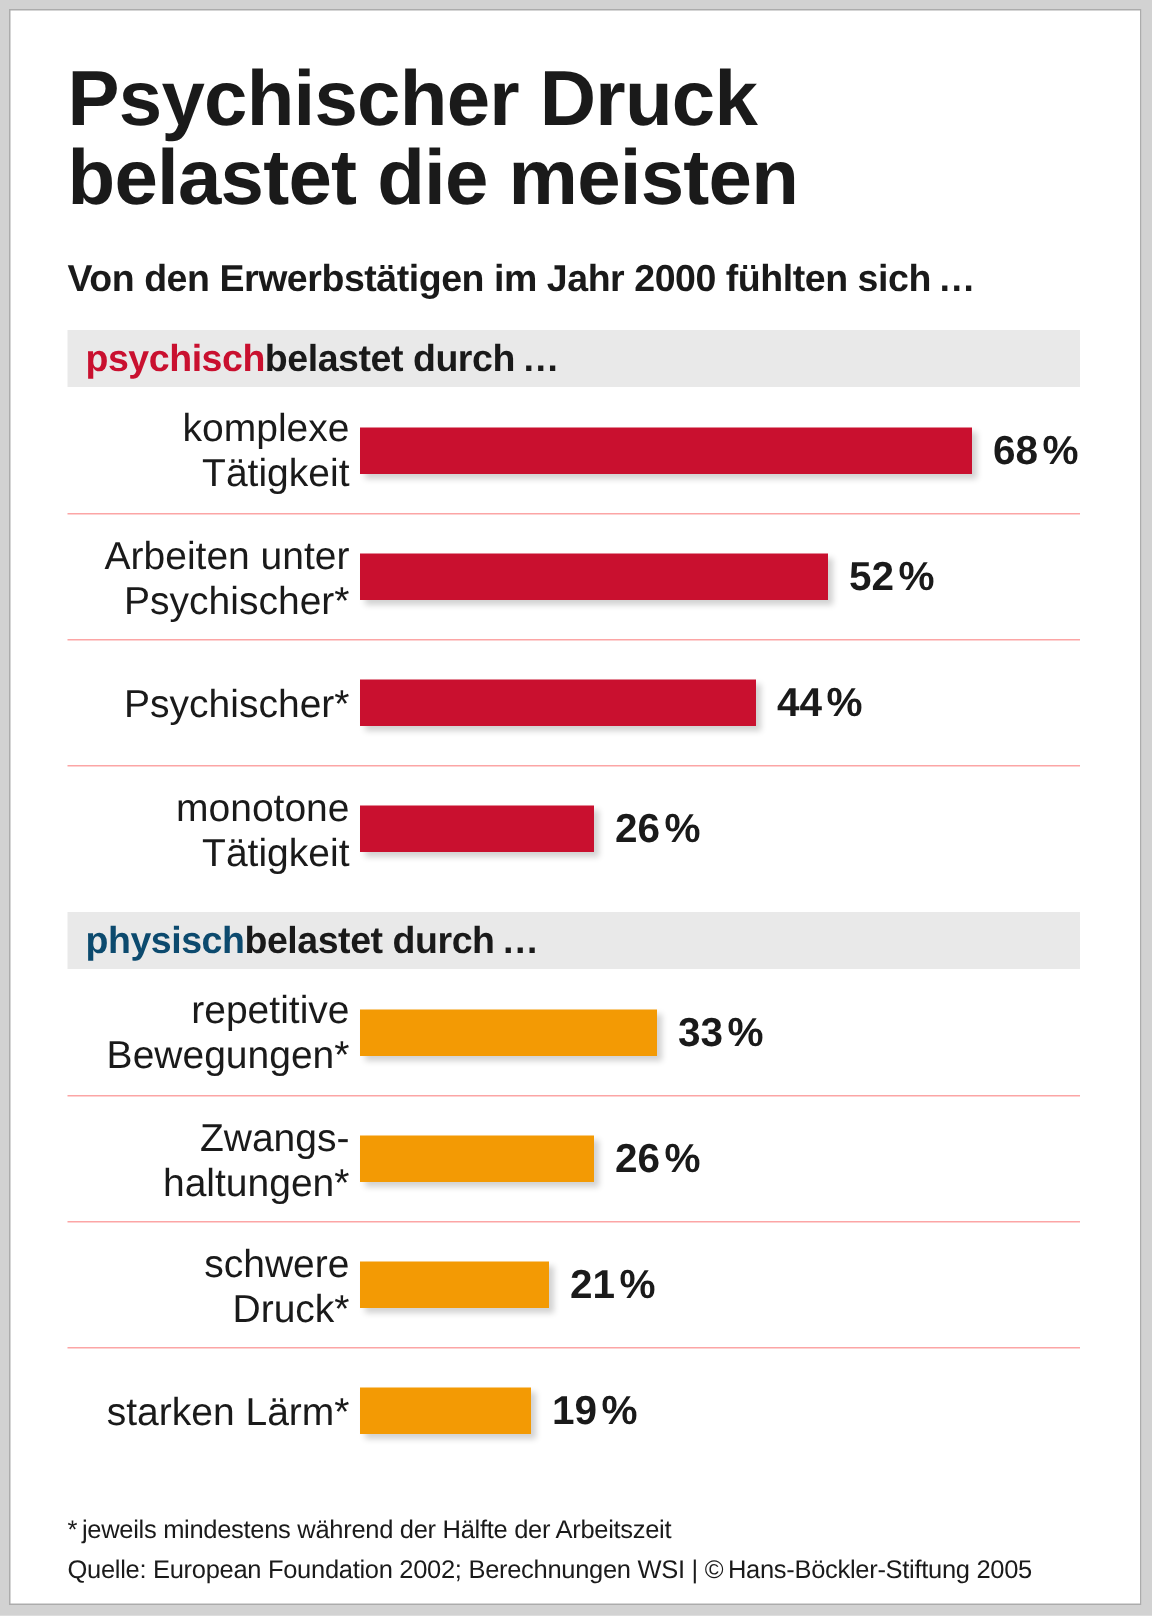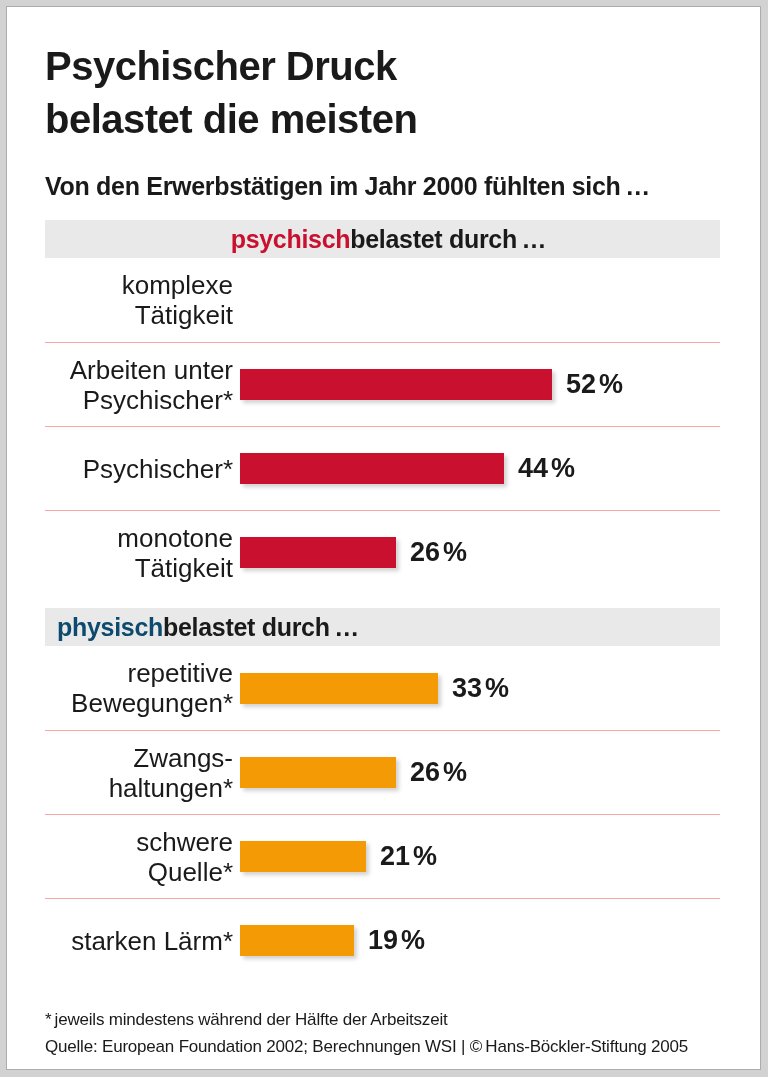--- a/index.html
+++ b/index.html
@@ -20,21 +20,21 @@
     height: 1064px;
     background: #ffffff;
     border: 1px solid #acacac;
     box-sizing: border-box;
   }
   .content {
     padding: 0 40px 0 38px;
   }
   .title {
     margin: 33px 0 0 0;
-    font-size: 40px;
+    font-size: 52px;
     line-height: 53px;
     font-weight: bold;
     letter-spacing: -0.5px;
   }
   .subtitle {
     margin-top: 24px;
     font-size: 25px;
     line-height: 32px;
     font-weight: bold;
     letter-spacing: -0.3px;
@@ -44,21 +44,21 @@
     height: 38px;
     background: #e9e9e9;
     display: flex;
     align-items: center;
     padding-left: 12px;
     box-sizing: border-box;
     font-size: 25px;
     font-weight: bold;
     letter-spacing: -0.3px;
   }
-  #sections > .banner:first-child { margin-top: 18px; justify-content: center; }
+  #sections > .banner:first-child { margin-top: 18px; }
   .group { }
   .row {
     display: flex;
     align-items: center;
     height: 84px;
     box-sizing: border-box;
   }
   .row + .row { border-top: 1px solid #fca5a5; }
   .label {
     width: 188px;
@@ -106,20 +106,24 @@
         <div class="banner">
           <span style="color: rgb(201, 16, 47);">psychisch</span>
           <span> belastet durch …</span>
         </div>
         <div class="group">
           <div class="row">
             <div class="label">
               <div>komplexe</div>
               <div>Tätigkeit</div>
             </div>
+            <div class="bar-area">
+              <div class="bar" style="width: 408px; background: rgb(201, 16, 47);"></div>
+              <div class="pct"><span>68</span><span class="unit">%</span></div>
+            </div>
           </div>
           <div class="row">
             <div class="label">
               <div>Arbeiten unter</div>
               <div>Psychischer*</div>
             </div>
             <div class="bar-area">
               <div class="bar" style="width: 312px; background: rgb(201, 16, 47);"></div>
               <div class="pct"><span>52</span><span class="unit">%</span></div>
             </div>
@@ -165,21 +169,21 @@
               <div>haltungen*</div>
             </div>
             <div class="bar-area">
               <div class="bar" style="width: 156px; background: rgb(243, 154, 4);"></div>
               <div class="pct"><span>26</span><span class="unit">%</span></div>
             </div>
           </div>
           <div class="row">
             <div class="label">
               <div>schwere</div>
-              <div>Quelle*</div>
+              <div>Druck*</div>
             </div>
             <div class="bar-area">
               <div class="bar" style="width: 126px; background: rgb(243, 154, 4);"></div>
               <div class="pct"><span>21</span><span class="unit">%</span></div>
             </div>
           </div>
           <div class="row">
             <div class="label">
               <div>starken Lärm*</div>
             </div>

